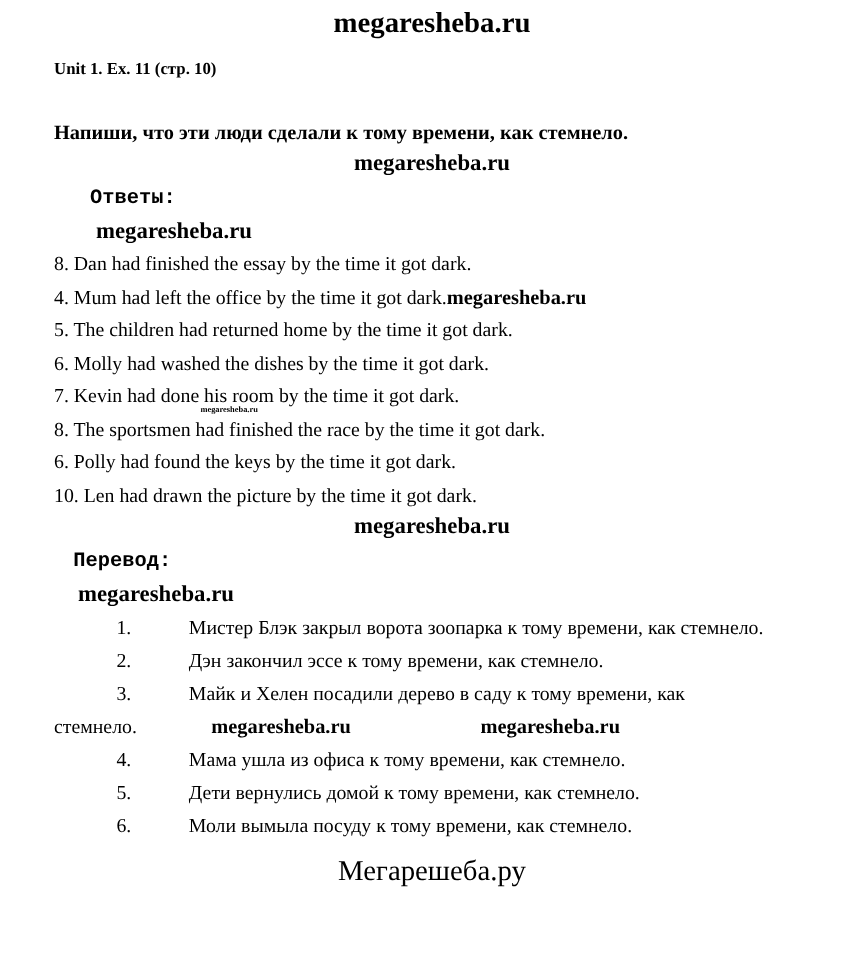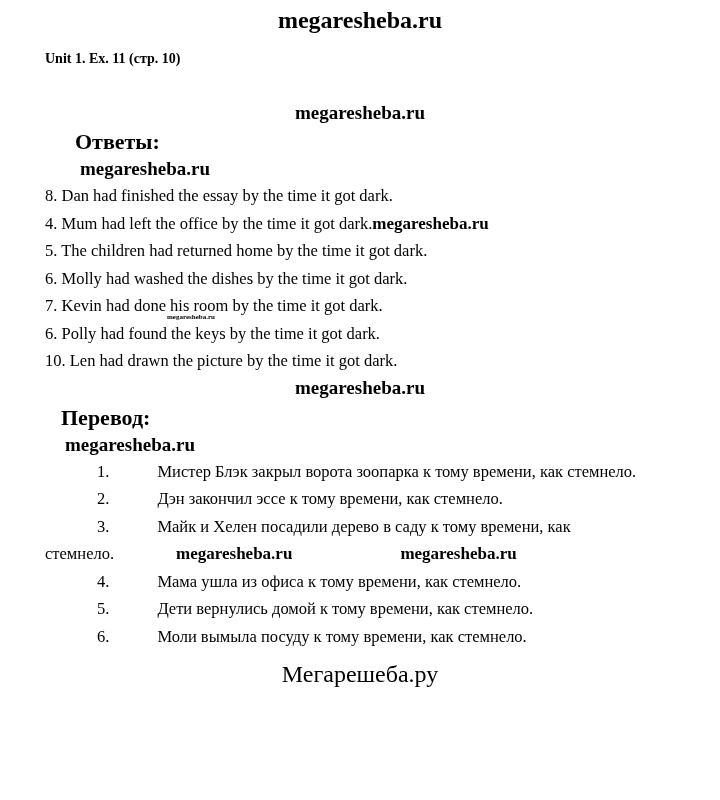--- a/index.html
+++ b/index.html
@@ -34,22 +34,23 @@
   }
   .wm-center {
     text-align: center;
     font-weight: bold;
     font-size: 19px;
     line-height: 26px;
     margin-bottom: 2px;
   }
   .section-label {
     font-weight: bold;
-    font-size: 22px;
+    font-size: 17px;
     line-height: 27px;
+    font-family: Liberation Mono, monospace;
   }
   .answers-label { margin-left: 30px; }
   .trans-label { margin-left: 16px; margin-top: 3px; }
   .wm-left {
     font-weight: bold;
     font-size: 19px;
     line-height: 27px;
   }
   .wm-left-1 { margin-left: 35px; }
   .wm-left-2 { margin-left: 20px; }
@@ -92,20 +93,21 @@
 </style>
 </head>
 <body>
 
 <div class="page">
 
   <div class="site-header">megaresheba.ru</div>
 
   <div class="exercise-title">Unit 1. Ex. 11 (стр. 10)</div>
 
+  <div class="task">Напиши, что эти люди сделали к тому времени, как стемнело.</div>
 
   <div class="wm-center">megaresheba.ru</div>
 
   <div class="section-label answers-label">Ответы:</div>
 
   <div class="wm-left wm-left-1">megaresheba.ru</div>
 
   <div class="answer-line">
     <span>8. Dan had finished the essay by the time it got dark.</span>
   </div>
@@ -115,21 +117,21 @@
   <div class="answer-line">
     <span>5. The children had returned home by the time it got dark.</span>
   </div>
   <div class="answer-line">
     <span>6. Molly had washed the dishes by the time it got dark.</span>
   </div>
   <div class="answer-line">
     <span>7. Kevin had done his room by the time it got dark.</span>
   </div>
   <div class="answer-line">
-    <span class="wm-tiny">megaresheba.ru</span>
+    <span class="wm-tiny">megaresheba.ru</span><span>8. The sportsmen had finished the race by the time it got dark.</span>
   </div>
   <div class="answer-line">
     <span>6. Polly had found the keys by the time it got dark.</span>
   </div>
   <div class="answer-line">
     <span>10. Len had drawn the picture by the time it got dark.</span>
   </div>
 
   <div class="wm-center">megaresheba.ru</div>
 

